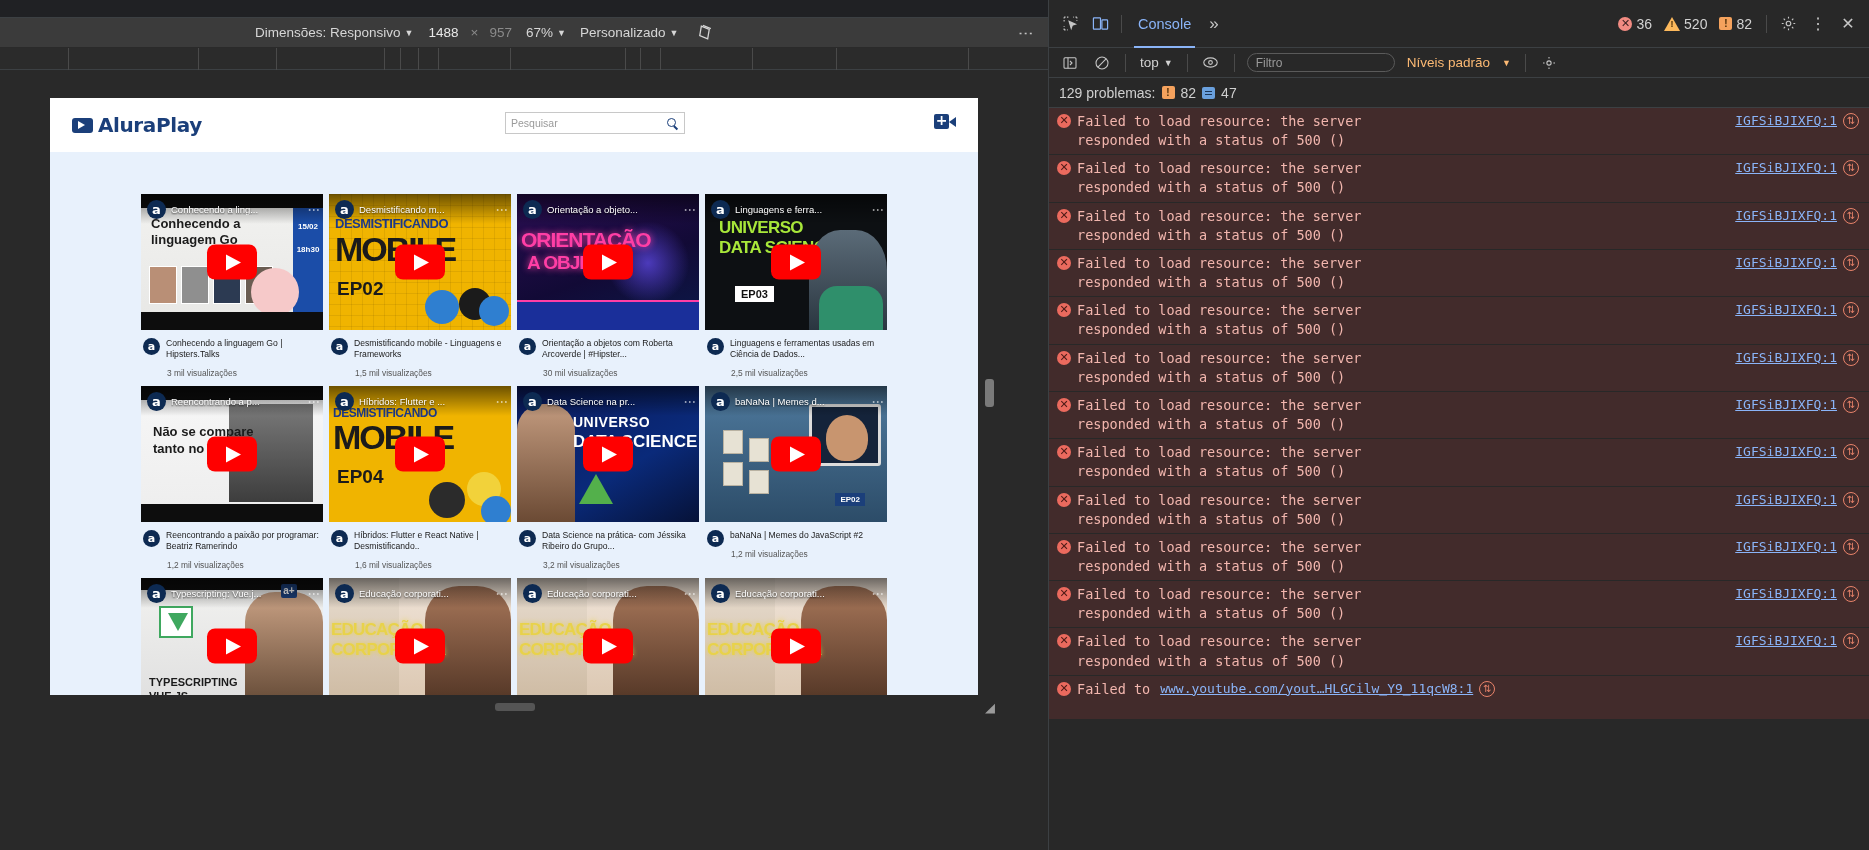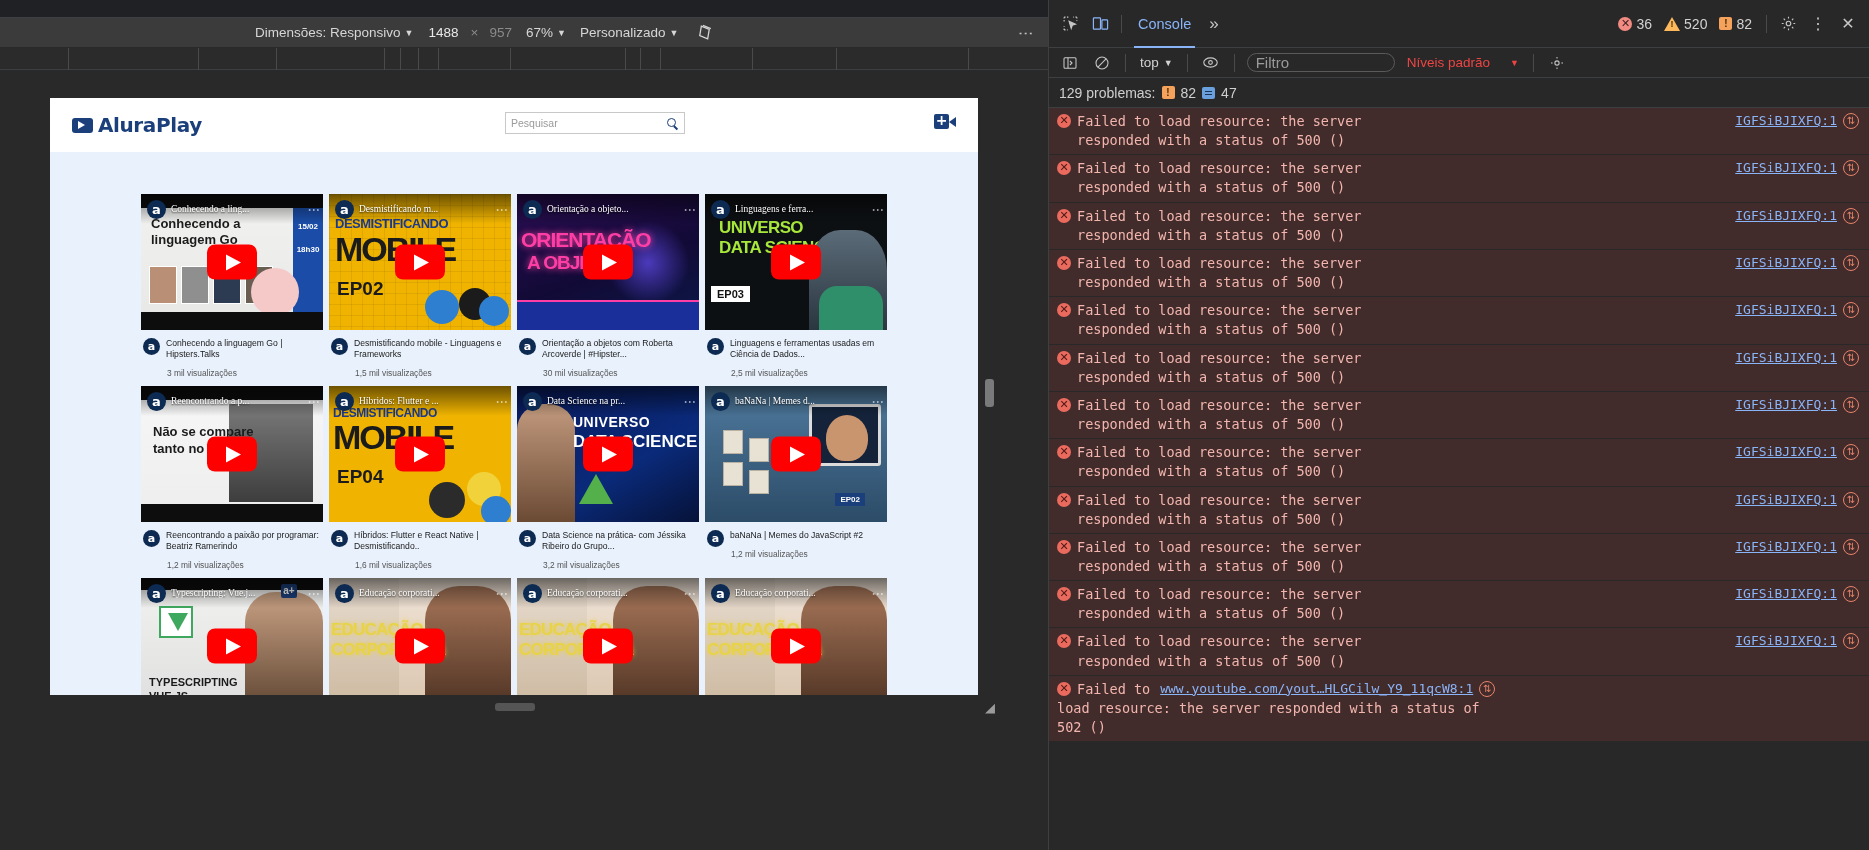--- a/index.html
+++ b/index.html
@@ -136,21 +136,20 @@
   .yt-av {
     width: 19px; height: 19px; flex: 0 0 19px; border-radius: 50%;
     background: #0d2a52; color: #fff; font-weight: bold; font-size: 13px;
     display: flex; align-items: center; justify-content: center;
     font-family: "DejaVu Sans", sans-serif;
   }
   .yt-title {
     color: #fff; font-size: 9.5px; flex: 1; white-space: nowrap;
     overflow: hidden; text-overflow: ellipsis;
     text-shadow: 0 1px 2px rgba(0,0,0,0.8);
-    font-family: Liberation Serif, serif;
   }
   .yt-kebab {
     color: #fff; font-size: 12px; line-height: 0.6; writing-mode: vertical-rl;
     letter-spacing: -2px; flex: 0 0 6px; text-align: center;
   }
   .yt-play {
     position: absolute; left: 50%; top: 50%; transform: translate(-50%,-50%);
     width: 50px; height: 35px; background: #f00; border-radius: 8px; z-index: 5;
   }
   .yt-play::after {
@@ -201,21 +200,21 @@
 
   .art-oo { background: linear-gradient(160deg,#2a0d52,#120a36 55%,#0b1a4a); }
   .art-oo .neon { position:absolute; left:4px; top:34px; font:bold 21px "Liberation Sans",sans-serif; color:#ff3ea5; letter-spacing:-1px; text-shadow:0 0 7px #ff3ea5;}
   .art-oo .neon2 { position:absolute; left:10px; top:58px; font:bold 19px "Liberation Sans",sans-serif; color:#ff3ea5; letter-spacing:-1px; text-shadow:0 0 7px #ff3ea5;}
   .art-oo .glow { position:absolute; right:8px; top:26px; width:86px; height:86px; border-radius:50%; background:radial-gradient(circle, rgba(90,70,220,0.8), transparent 68%); }
   .art-oo .floor { position:absolute; left:0; right:0; bottom:0; height:30px; background:#1a2f9a; border-top:2px solid #ff3ea5; }
 
   .art-ds { background:#0d1013; }
   .art-ds .t1 { position:absolute; left:14px; top:24px; font:bold 17px "Liberation Sans",sans-serif; color:#a8e83a; letter-spacing:-0.6px;}
   .art-ds .t2 { position:absolute; left:14px; top:44px; font:bold 17px "Liberation Sans",sans-serif; color:#a8e83a; letter-spacing:-0.6px;}
-  .art-ds .ep { position:absolute; left:6px; bottom:28px; background:#fff; color:#111; font:bold 11px "Liberation Sans",sans-serif; padding:2px 6px;}
+  .art-ds .ep { position:absolute; left:30px; bottom:28px; background:#fff; color:#111; font:bold 11px "Liberation Sans",sans-serif; padding:2px 6px;}
   .art-ds .pp { position:absolute; right:0; bottom:0; width:78px; height:100px; background:linear-gradient(#5b6b78,#2a3640); border-radius:40% 40% 0 0;}
   .art-ds .grn { position:absolute; right:4px; bottom:0; width:64px; height:44px; background:#2f8f6b; border-radius:18px 18px 0 0;}
 
   .art-re { background: linear-gradient(#f7f7f7,#ededed); }
   .art-re .blk { position:absolute; left:0; right:0; top:0; height:14px; background:#0d0d0d;}
   .art-re .blk2 { position:absolute; left:0; right:0; bottom:0; height:18px; background:#0d0d0d;}
   .art-re .q { position:absolute; left:12px; top:38px; font:bold 13px "Liberation Sans",sans-serif; color:#1b1b1b; line-height:1.3;}
   .art-re .ph { position:absolute; right:10px; top:18px; width:84px; bottom:20px; background:linear-gradient(#7a7a7a,#3d3d3d);}
 
   .art-hy { background:#f0b400; }
@@ -317,25 +316,25 @@
   }
   .cnt { margin-right: 8px; }
 
   .dt-filterbar {
     height: 30px; display: flex; align-items: center; gap: 2px;
     border-bottom: 1px solid #3c4043; background: #282828; padding: 0 6px;
   }
   .ctx-sel { display: flex; align-items: center; gap: 5px; color: #d2d2d2; font-size: 13.5px; padding: 0 6px; }
   .filter-input {
     width: 148px; height: 19px; border: 1px solid #5a5a5a; border-radius: 10px;
-    background: transparent; color: #d2d2d2; font-size: 15px; padding: 0 8px;
+    background: transparent; color: #d2d2d2; font-size: 12px; padding: 0 8px;
     outline: none; font-family: "Liberation Sans", sans-serif; margin: 0 4px;
   }
   .filter-input::placeholder { color: #9a9a9a; }
-  .levels { color: #ef4444; font-size: 13.5px; display: flex; align-items: center; gap: 20px; padding: 0 6px; justify-content: center; }
+  .levels { color: #fdba74; font-size: 13.5px; display: flex; align-items: center; gap: 12px; padding: 0 6px; justify-content: center; }
 
   .dt-problems {
     height: 30px; display: flex; align-items: center; gap: 6px;
     padding: 0 10px; color: #cfcfcf; font-size: 14px;
     border-bottom: 1px solid #3c4043;
   }
   .badge-msg {
     width: 13px; height: 12px; background: #6aa0dd; border-radius: 2px; position: relative;
   }
   .badge-msg::after {
@@ -889,19 +888,17 @@
      <span class="row-msg">Failed to load resource: the server
 responded with a status of 500 ()</span>
      <a class="row-link">IGFSiBJIXFQ:1</a>
      <span class="row-arrow">⇅</span>
         </div>
         <div class="console-row" style="flex-wrap: wrap;">
           <span class="row-ico">✕</span>
      <span class="row-msg" style="flex: 0 0 auto;">Failed to</span>
      <a class="row-link">www.youtube.com/yout…HLGCilw_Y9_11qcW8:1</a>
      <span class="row-arrow">⇅</span>
-          <div style="color: rgb(242, 182, 174); font-size: 13.5px; line-height: 1.42; font-family: &quot;DejaVu Sans Mono&quot;, monospace; white-space: pre-wrap; flex-basis: 100%;">load resource: the server responded with a status of
-502 ()</div>
         </div>
       </div>
   </div>
 
 </div>
 
 </body></html>

